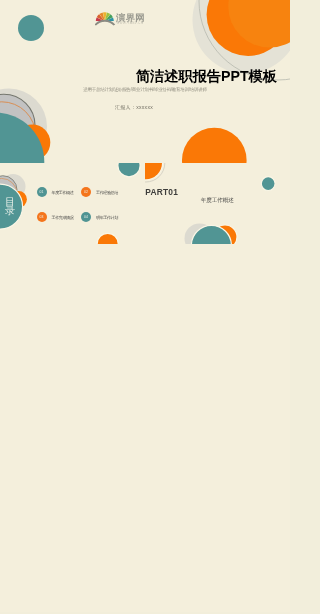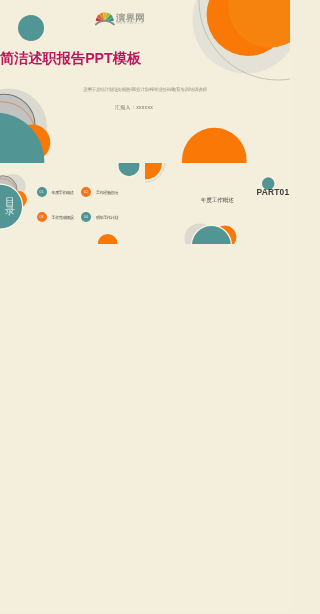--- a/index.html
+++ b/index.html
@@ -2,38 +2,38 @@
 <html><head>
 <meta charset="utf-8">
 <style>
 *{margin:0;padding:0;box-sizing:border-box}
 html,body{width:290px;height:614px;overflow:hidden}
 body{font-family:"Liberation Sans",sans-serif;background:#f2eedb;-webkit-font-smoothing:antialiased}
 .page{position:relative;width:290px;height:612px;background:#f4efdc}
 .hero{position:relative;width:290px;height:163px;overflow:hidden;background:#f4efdc}
 .hero svg.bg{position:absolute;left:0;top:0}
 .logo{position:absolute;left:95px;top:8px;width:50px;height:18px}
-.hero-title{position:absolute;left:0;top:49px;width:277px;text-align:left;font-size:14.2px;font-weight:bold;color:#be185d;letter-spacing:0px;}
+.hero-title{position:absolute;left:0;top:67px;width:277px;text-align:right;font-size:14.2px;font-weight:bold;color:#000000;letter-spacing:0px;}
 .hero-sub{position:absolute;left:0;top:86.5px;width:290px;text-align:center;font-size:4.5px;color:#8e8b7e;letter-spacing:-0.27px}
 .hero-author{position:absolute;left:0;top:104px;width:268px;text-align:center;font-size:5px;color:#6e6b60;letter-spacing:.3px}
 
 .grid{position:absolute;left:0;top:163px;width:290px;height:451px;}
 .thumb{position:absolute;width:144px;height:81px;overflow:hidden;background:#f4efdc}
 .thumb svg{position:absolute;left:0;top:0}
 .toc-label{position:absolute;left:5px;top:35px;width:10px;color:#eaf0e9;font-size:10px;line-height:8.6px;text-align:left;letter-spacing:0}
 .toc-items{position:absolute;left:0;top:0;width:144px;height:81px}
 .toc-item{position:absolute;height:10px;display:flex;align-items:center}
 .toc-items .toc-item:nth-child(1){left:36.5px;top:24.4px}
 .toc-items .toc-item:nth-child(2){left:81px;top:24.4px}
 .toc-items .toc-item:nth-child(3){left:36.5px;top:49px}
 .toc-items .toc-item:nth-child(4){left:81px;top:49px}
 .toc-num{width:10px;height:10px;border-radius:50%;color:#eef1ea;font-size:3.4px;display:flex;align-items:center;justify-content:center;flex:0 0 auto}
 .tn-teal{background:#4f9493}
 .tn-orange{background:#f4751c}
-.part-title{position:absolute;left:0;top:23.5px;width:144px;text-align:right;font-size:8.4px;font-weight:bold;color:#3d3d3b;letter-spacing:.2px}
+.part-title{position:absolute;left:0;top:23.5px;width:144px;text-align:left;font-size:8.4px;font-weight:bold;color:#3d3d3b;letter-spacing:.2px}
 .part-sub{position:absolute;left:0;top:34.2px;width:144px;text-align:center;font-size:5.6px;color:#4a4a48;letter-spacing:-.1px}
 .toc-txt{margin-left:5px;font-size:4.1px;color:#4a4a48;white-space:nowrap;letter-spacing:-0.45px}
 </style>
 </head>
 <body>
 
 <div class="page">
  <div class="hero">
   <svg class="bg" width="290" height="163" viewBox="0 0 290 163">
     <rect width="290" height="163" fill="#f4efdc"></rect>

